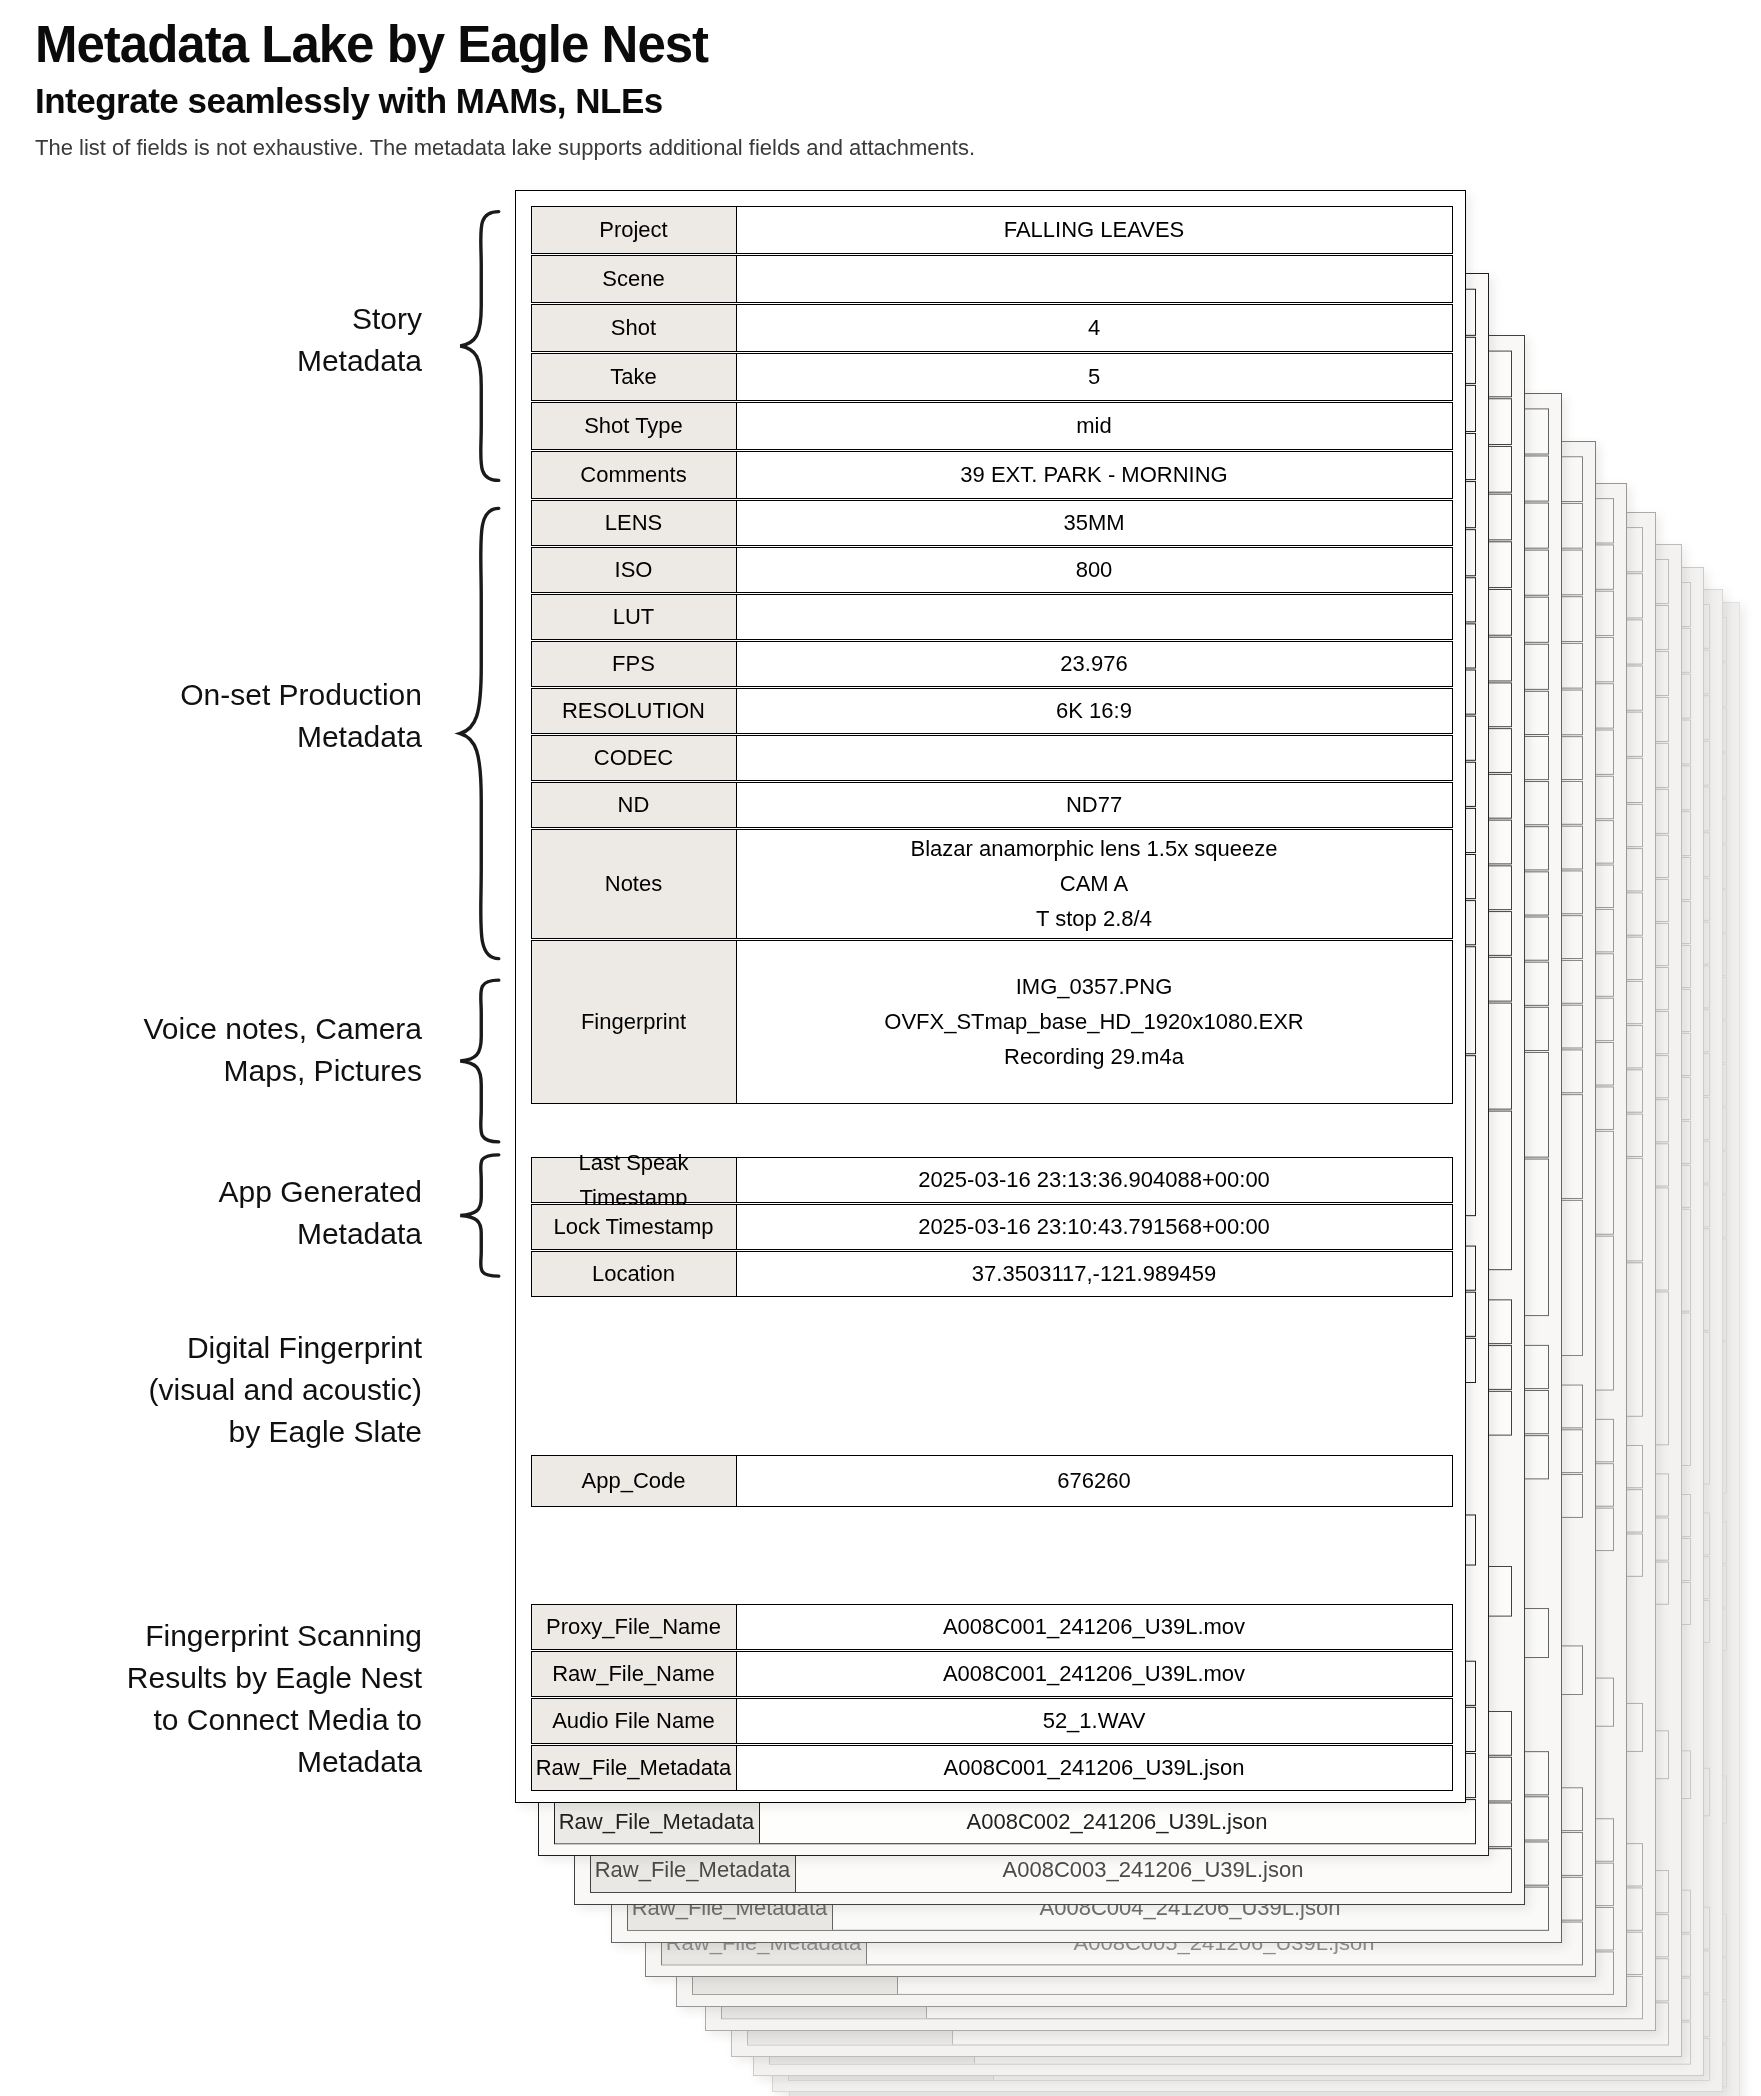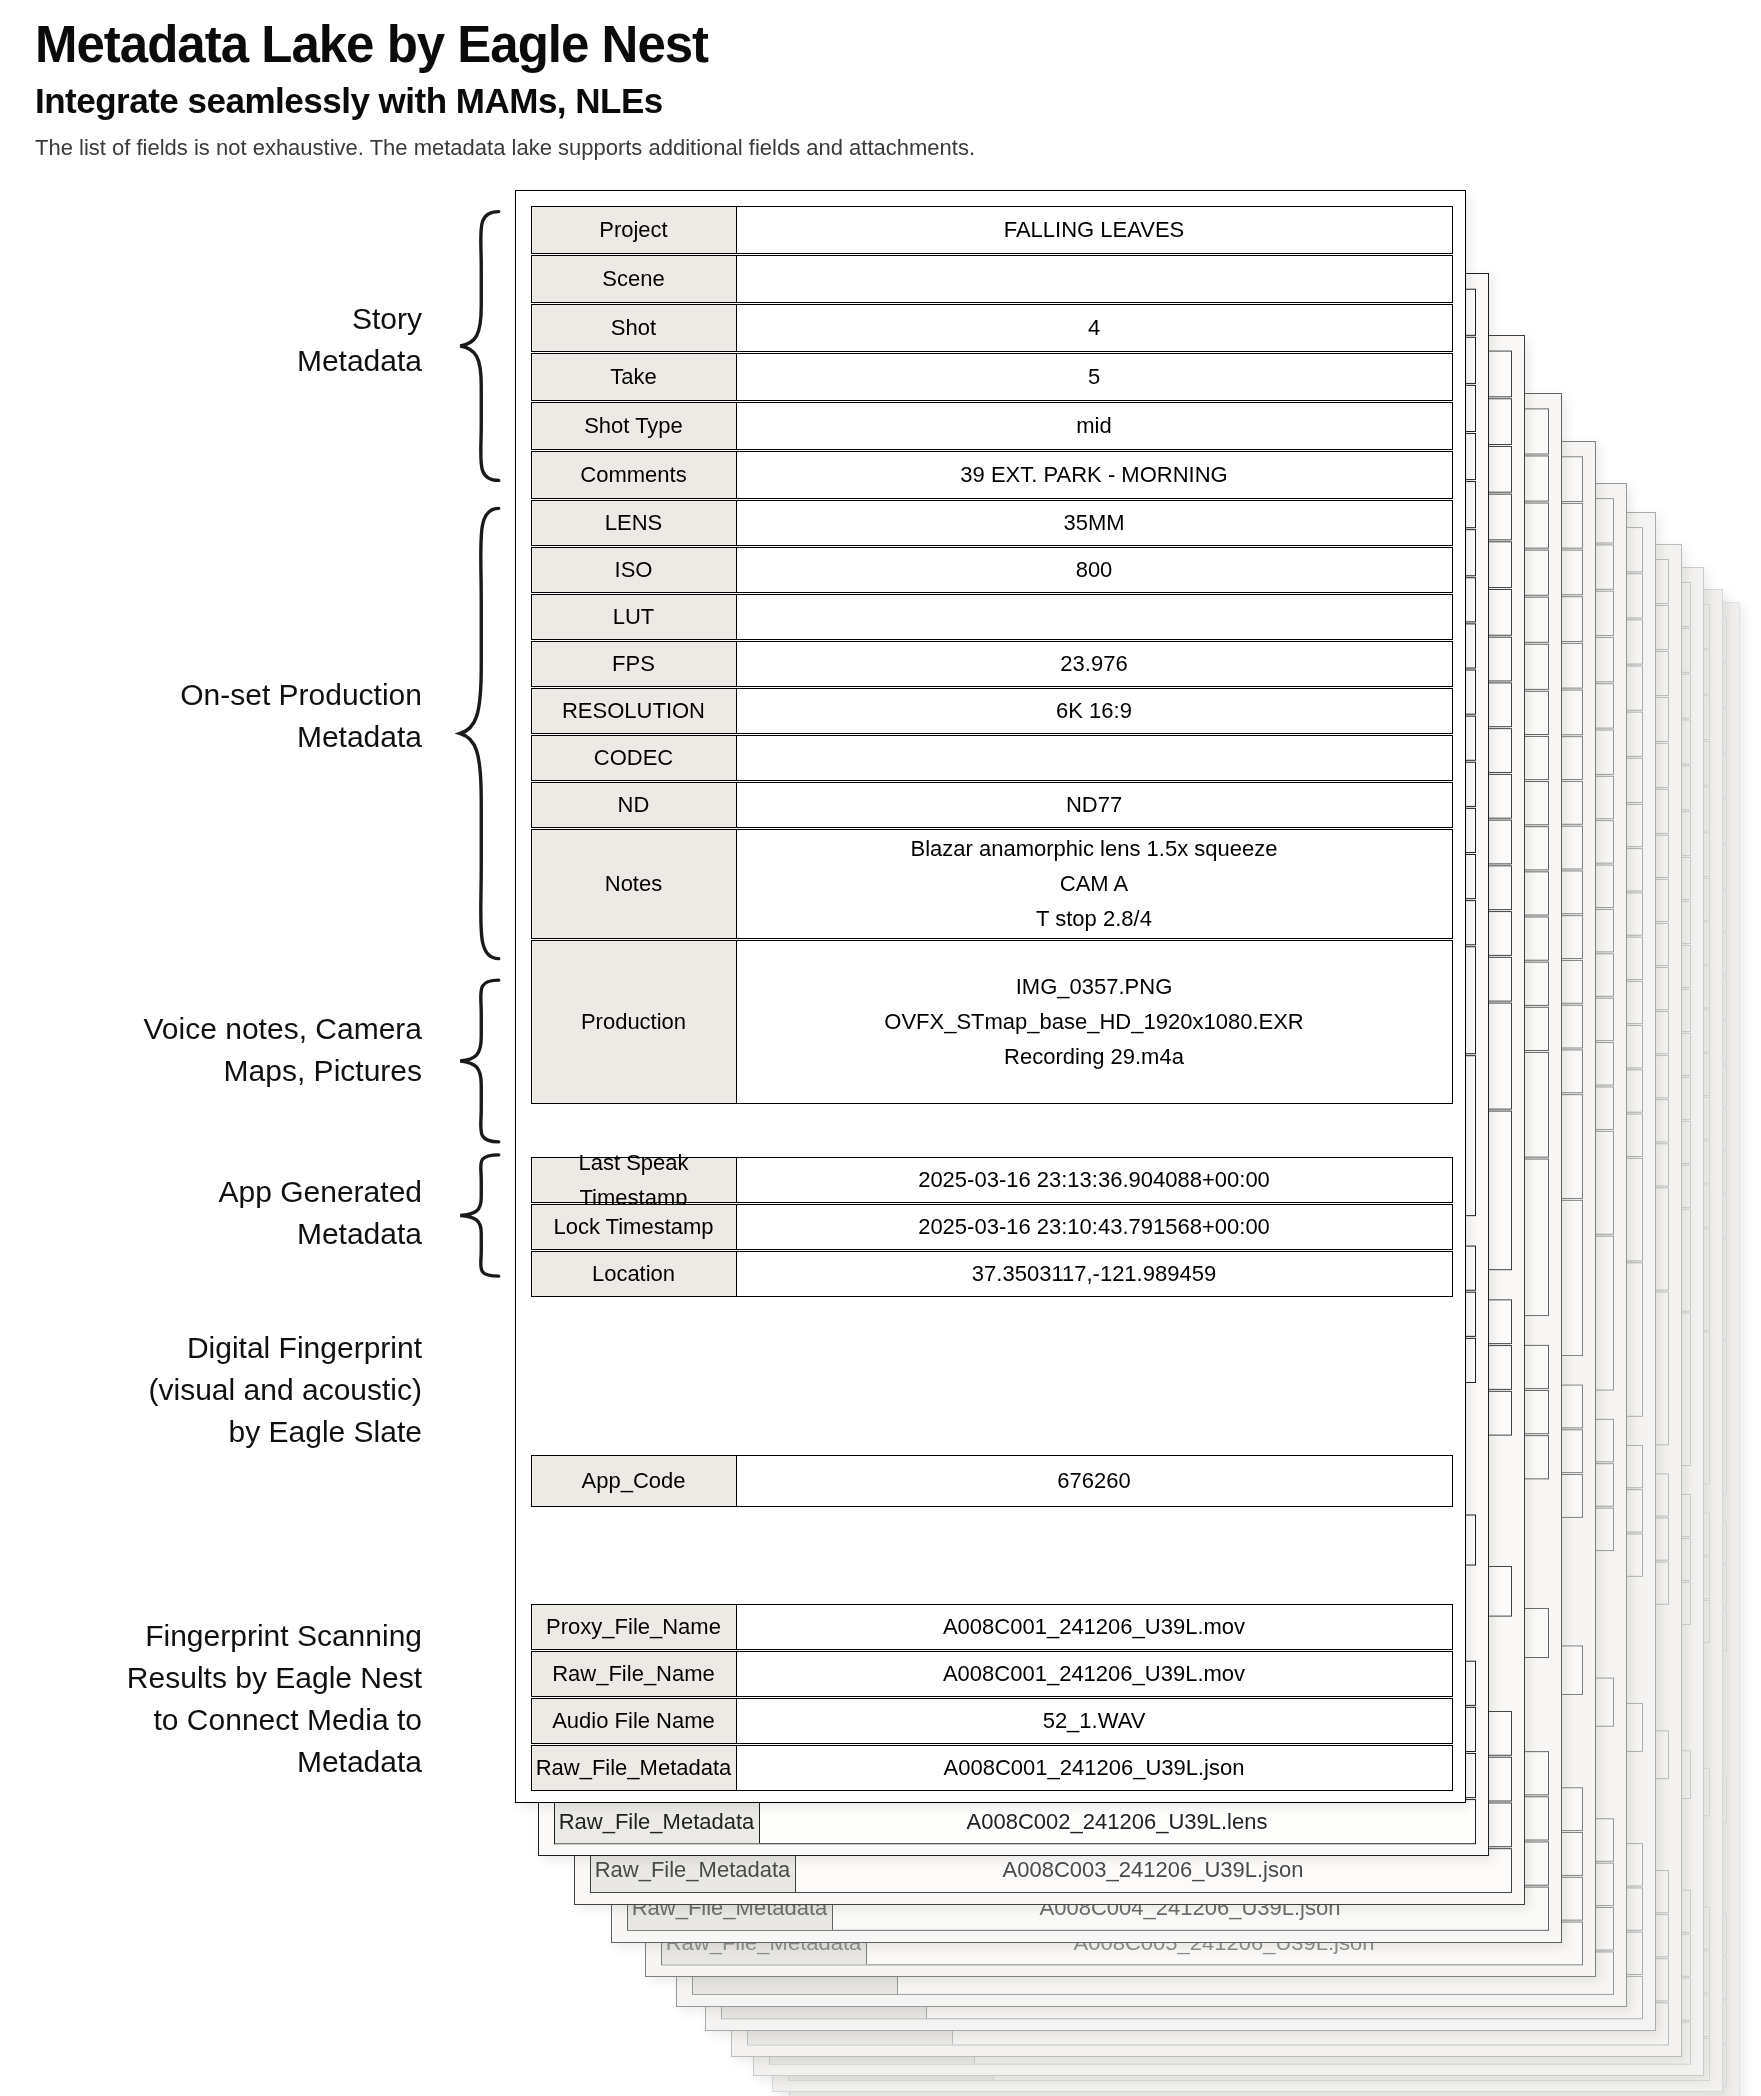--- a/index.html
+++ b/index.html
@@ -498,21 +498,21 @@
         </div>
         <div class="tbl" style="top:1413px">
           <div class="row" style="height:46px"></div>
           <div class="row" style="height:46px"></div>
           <div class="row" style="height:46px"></div>
           <div class="row" style="height:46px">
             <div class="lab">
               <span>Raw_File_Metadata</span>
             </div>
             <div class="val">
-              <span>A008C002_241206_U39L.lens</span>
+              <span>A008C002_241206_U39L.json</span>
             </div>
           </div>
         </div>
       </div>
     </div>
     <div class="page p0" id="front-page" style="left:515px;top:190px;height:1613px">
 
     <div class="tbl" style="top:14.5px">
       <div class="row r50">
           <div class="lab">
@@ -614,21 +614,21 @@
             <span>Notes</span>
           </div>
           <div class="val">
             <span>Blazar anamorphic lens 1.5x squeeze
 CAM A
 T stop 2.8/4</span>
           </div>
         </div>
       <div class="row r170">
           <div class="lab">
-            <span>Production</span>
+            <span>Fingerprint</span>
           </div>
           <div class="val">
             <span>IMG_0357.PNG
 OVFX_STmap_base_HD_1920x1080.EXR
 Recording 29.m4a</span>
           </div>
         </div>
     </div>
 
     <div class="tbl" style="top:966px">

